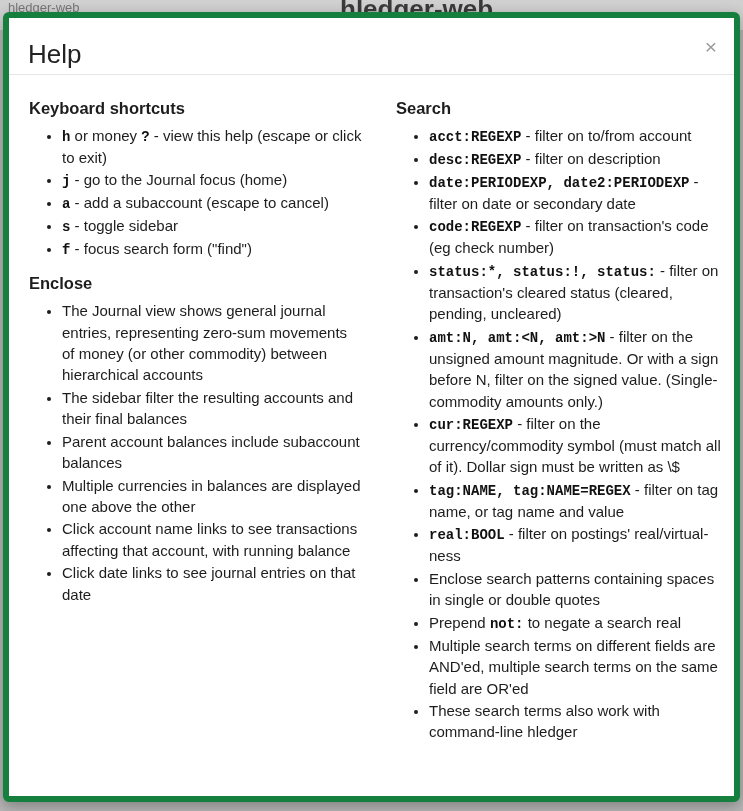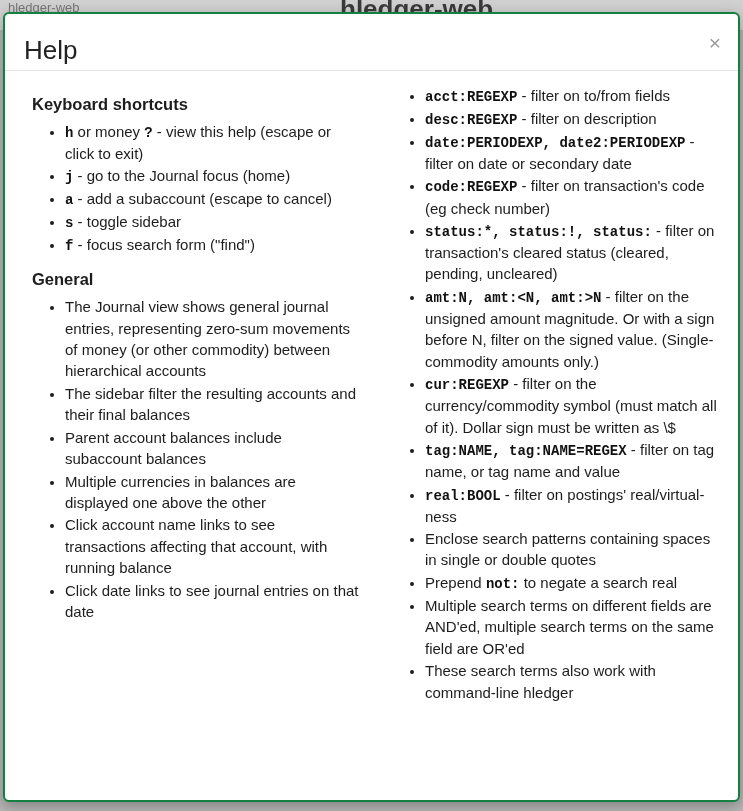--- a/index.html
+++ b/index.html
@@ -45,21 +45,21 @@
     background: rgba(120,120,120,0.35);
   }
 
   .modal {
     position: absolute;
     left: 3px;
     top: 12px;
     width: 737px;
     height: 790px;
     background: #ffffff;
-    border: 2px solid #15803d;
+    border: 6px solid #15803d;
     border-radius: 6px;
     box-shadow: 0 4px 14px rgba(0,0,0,0.3);
     box-sizing: border-box;
     overflow: hidden;
   }
   .modal-header {
     position: relative;
     height: 57px;
     border-bottom: 1px solid #e5e5e5;
     box-sizing: border-box;
@@ -91,21 +91,21 @@
     height: 731px;
   }
   .col {
     position: absolute;
     top: 0;
     box-sizing: border-box;
   }
   .col-left {
     left: 0px;
     width: 372px;
-    padding: 14px 18px 0 24px;
+    padding: 14px 18px 0 17px;
   }
   .col-right {
     left: 372px;
     width: 365px;
     padding: 14px 18px 0 12px;
   }
   h4.section {
     font-size: 16.5px;
     font-weight: bold;
     color: #1d1d1d;
@@ -154,34 +154,35 @@
 
       <h4 class="section">Keyboard shortcuts</h4>
       <ul class="bullets">
         <li><code class="kbd">h</code><span class="sp"> or money </span><code class="kbd">?</code><span class="sp"> - view this help (escape or click to exit)</span></li>
         <li><code class="kbd">j</code><span class="sp"> - go to the Journal focus (home)</span></li>
         <li><code class="kbd">a</code><span class="sp"> - add a subaccount (escape to cancel)</span></li>
         <li><code class="kbd">s</code><span class="sp"> - toggle sidebar</span></li>
         <li><code class="kbd">f</code><span class="sp"> - focus search form ("find")</span></li>
       </ul>
 
-      <h4 class="section">General</h4>
+      <h4 class="section">Enclose</h4>
       <ul class="bullets">
         <li>The Journal view shows general journal entries, representing zero-sum movements of money (or other commodity) between hierarchical accounts</li>
         <li>The sidebar filter the resulting accounts and their final balances</li>
         <li>Parent account balances include subaccount balances</li>
         <li>Multiple currencies in balances are displayed one above the other</li>
         <li>Click account name links to see transactions affecting that account, with running balance</li>
         <li>Click date links to see journal entries on that date</li>
       </ul>
     </div>
 
     <div class="col col-right">
+      <h4 class="section">Search</h4>
       <ul class="bullets">
-        <li><code>acct:REGEXP</code><span class="sp"> - filter on to/from fields</span></li>
+        <li><code>acct:REGEXP</code><span class="sp"> - filter on to/from account</span></li>
         <li><code>desc:REGEXP</code><span class="sp"> - filter on description</span></li>
         <li><code>date:PERIODEXP, date2:PERIODEXP</code><span class="sp"> - filter on date or secondary date</span></li>
         <li><code>code:REGEXP</code><span class="sp"> - filter on transaction's code (eg check number)</span></li>
         <li><code>status:*, status:!, status:</code><span class="sp"> - filter on transaction's cleared status (cleared, pending, uncleared)</span></li>
         <li><code>amt:N, amt:&lt;N, amt:&gt;N</code><span class="sp"> - filter on the unsigned amount magnitude. Or with a sign before N, filter on the signed value. (Single-commodity amounts only.)</span></li>
         <li><code>cur:REGEXP</code><span class="sp"> - filter on the currency/commodity symbol (must match all of it). Dollar sign must be written as \$</span></li>
         <li><code>tag:NAME, tag:NAME=REGEX</code><span class="sp"> - filter on tag name, or tag name and value</span></li>
         <li><code>real:BOOL</code><span class="sp"> - filter on postings' real/virtual-ness</span></li>
         <li>Enclose search patterns containing spaces in single or double quotes</li>
         <li><span class="sp">Prepend </span><code>not:</code><span class="sp"> to negate a search real</span></li>

